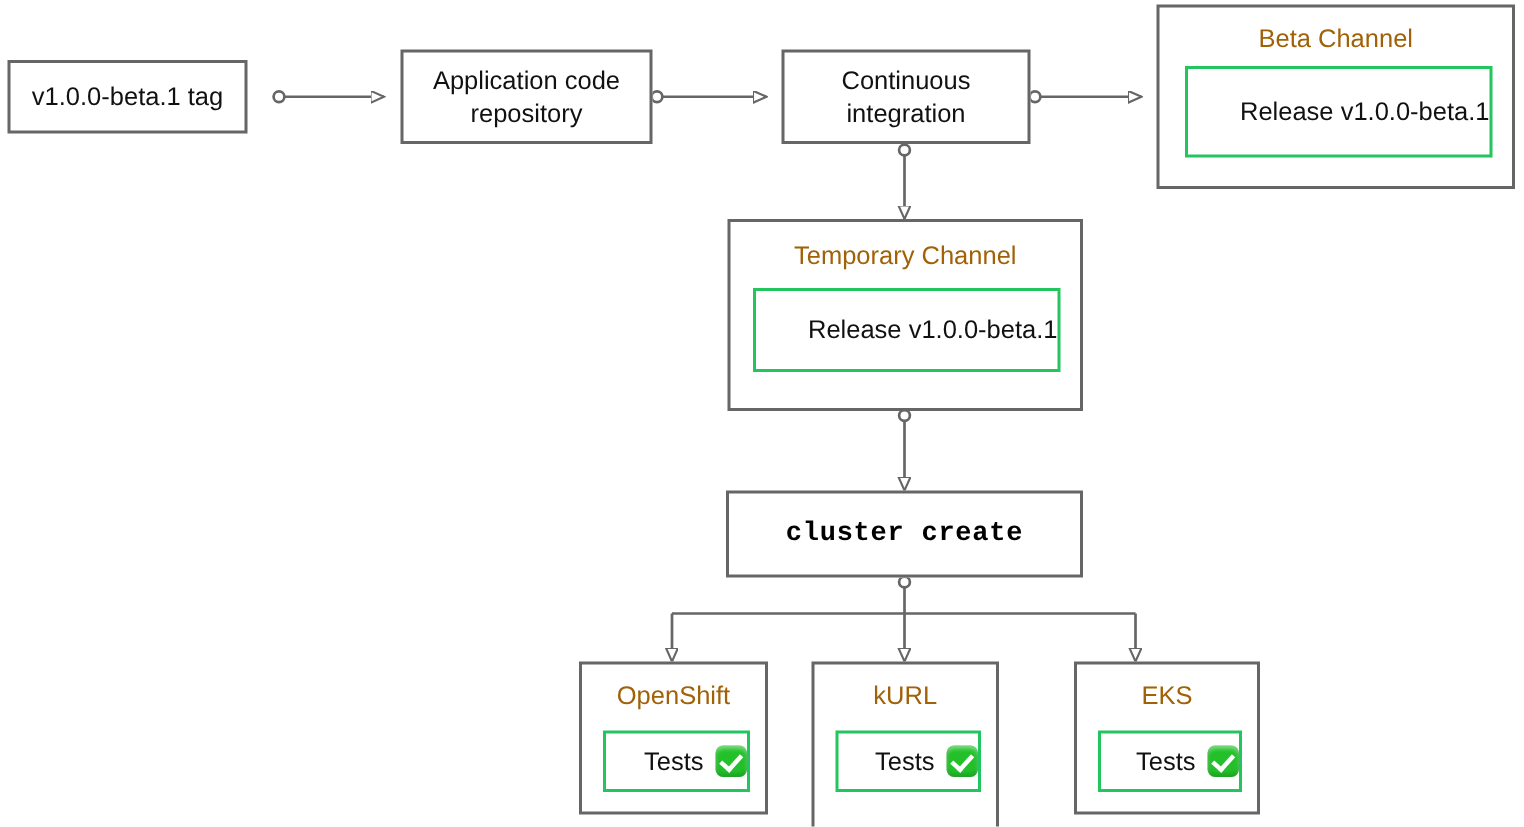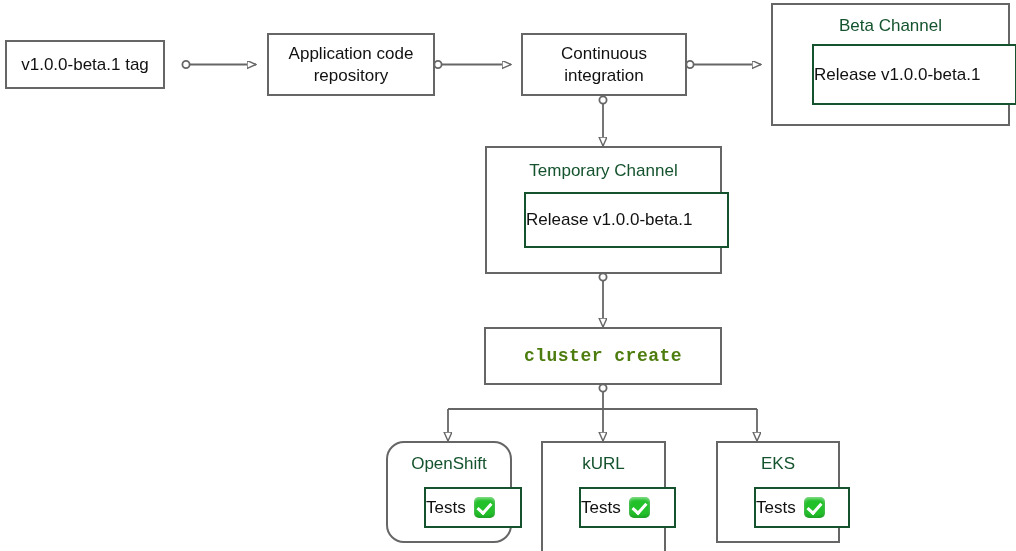--- a/index.html
+++ b/index.html
@@ -41,45 +41,44 @@
     color: #111111;
     text-align: center;
     line-height: 1.25;
     white-space: pre-line;
   }
   .mono-label {
     font-family: "Liberation Mono", "DejaVu Sans Mono", monospace;
     font-weight: bold;
     font-size: 18px;
     letter-spacing: 0.5px;
-    color: #4d7c0f;
+    color: #000000;
   }
   
   .container-node {
     display: block;
     padding: 0;
   }
   .container-title {
     position: absolute;
     left: 0;
     width: 100%;
     text-align: center;
     font-size: 17px;
-    color: #14532d;
+    color: #a16207;
   }
   .inner-node {
     position: absolute;
     box-sizing: border-box;
     background: #ffffff;
-    border: 2px solid #14532d;
+    border: 2px solid #22c55e;
     display: flex;
     align-items: center;
-    justify-content: flex-start;
+    justify-content: flex-end;
     gap: 8px;
-    margin-left: 22px;
   }
   .inner-label {
     font-size: 17px;
     color: #111111;
     white-space: nowrap;
   }
   .check-icon {
     display: inline-block;
     width: 21px;
     height: 21px;
@@ -173,21 +172,21 @@
     <div class="container-title" style="top:13px;">Temporary Channel</div>
     <div class="inner-node" style="left:15px; top:44px; width:205px; height:56px;">
       <span class="inner-label">Release v1.0.0-beta.1</span>
     </div>
   </div>
 
   <div class="node" style="left:484px; top:327px; width:238px; height:58px;">
     <span class="node-label mono-label">cluster create</span>
   </div>
 
-  <div class="node container-node" style="left:386px; top:441px; width:126px; height:102px;border-radius:18px;">
+  <div class="node container-node" style="left:386px; top:441px; width:126px; height:102px;">
     <div class="container-title" style="top:11px;">OpenShift</div>
     <div class="inner-node" style="left:14px; top:44px; width:98px; height:41px;">
       <span class="inner-label">Tests</span>
       <span class="check-icon"></span>
     </div>
   </div>
 
   <div class="node container-node" style="left:541px; top:441px; width:125px; height:128px;">
     <div class="container-title" style="top:11px;">kURL</div>
     <div class="inner-node" style="left:14px; top:44px; width:97px; height:41px;">

